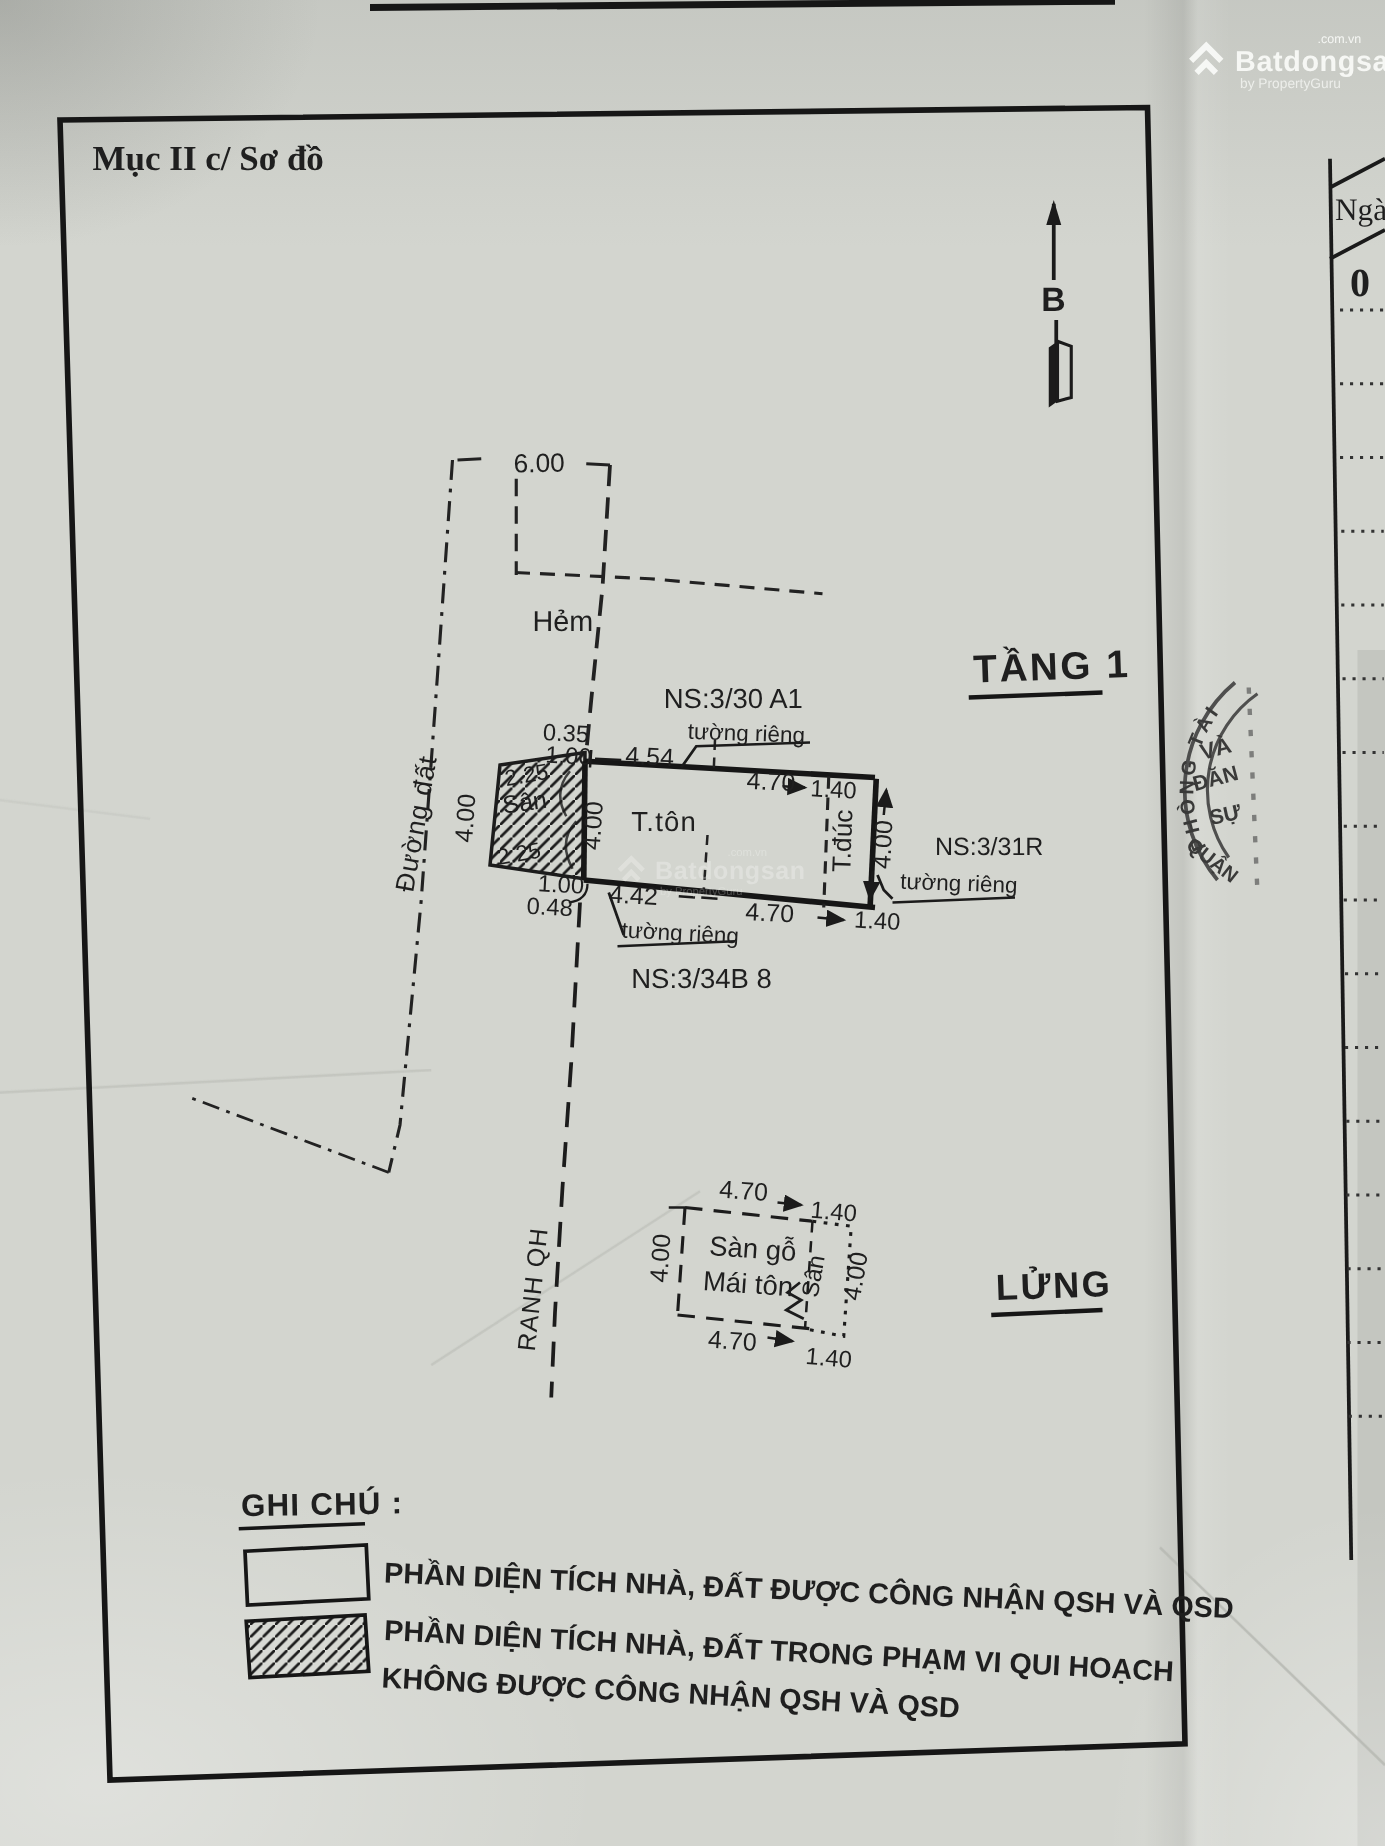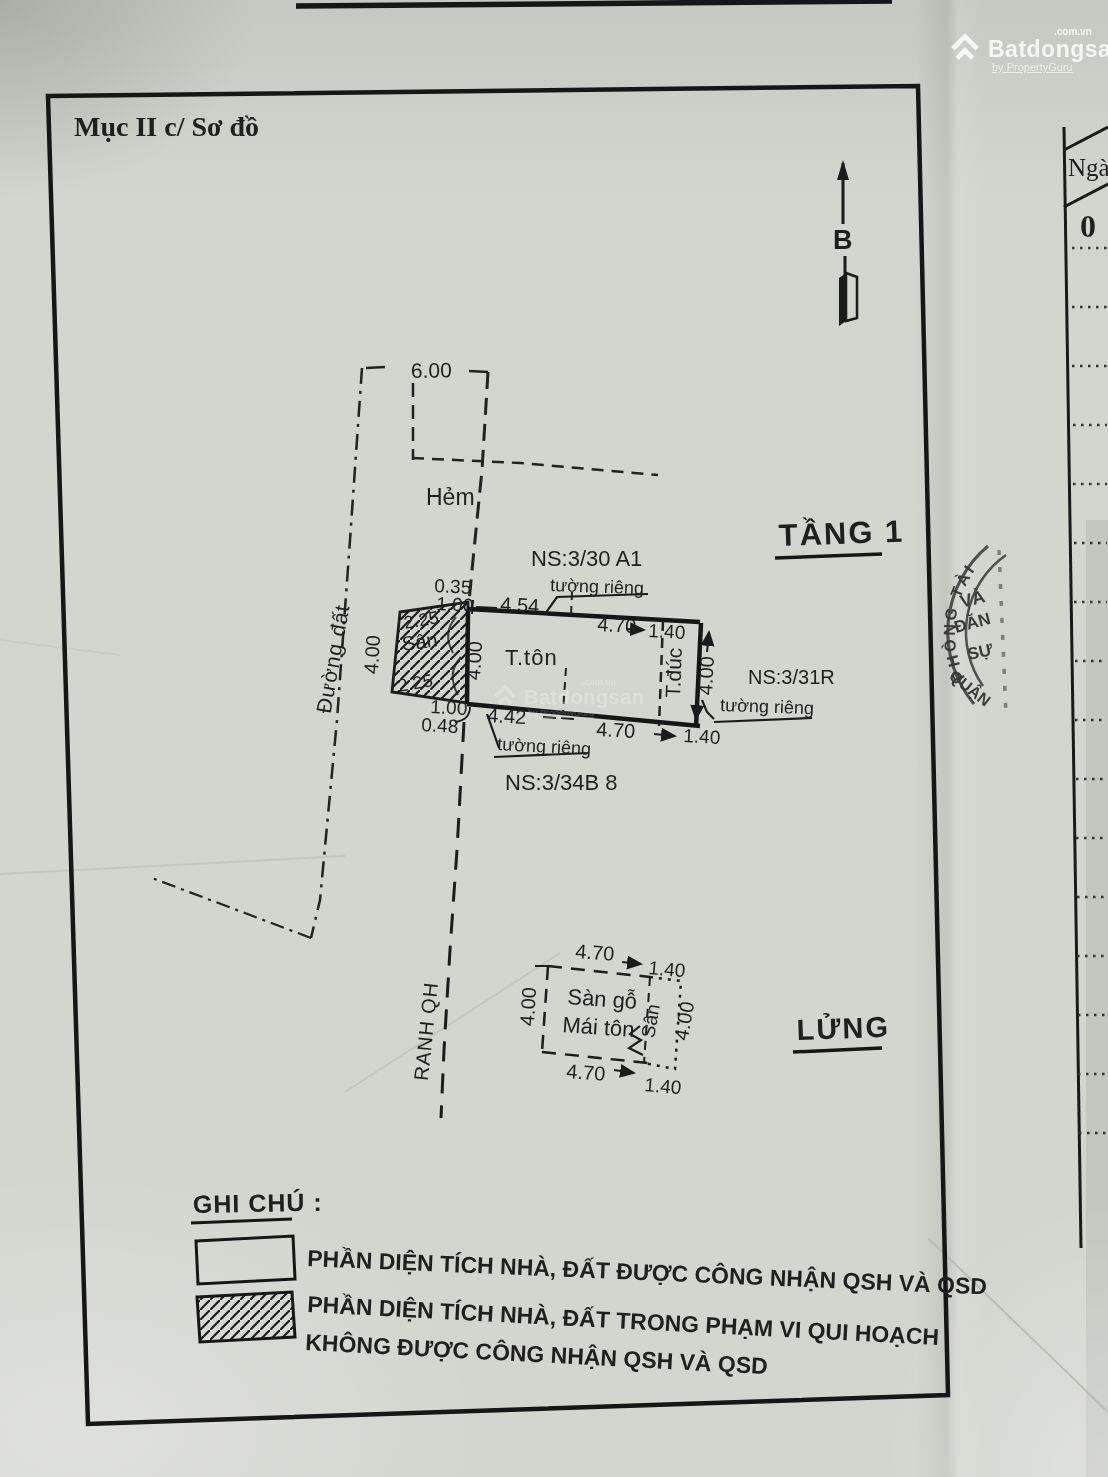--- a/index.html
+++ b/index.html
@@ -17,22 +17,22 @@
     background:linear-gradient(90deg,rgba(0,0,0,0) 0%,rgba(0,0,0,.07) 45%,rgba(255,255,255,.10) 62%,rgba(0,0,0,0) 100%);}
   #sh-right{left:1086px;top:520px;width:22px;height:957px;background:rgba(0,0,0,.07);}
   #sh-bulge{left:0;top:1150px;width:520px;height:327px;
     background:radial-gradient(ellipse at 15% 85%,rgba(255,255,255,.28),rgba(255,255,255,0) 65%);}
   #sh-br{left:880px;top:1200px;width:228px;height:277px;
     background:radial-gradient(ellipse at 100% 100%,rgba(255,255,255,.30),rgba(255,255,255,0) 70%);}
   svg.plan{position:absolute;left:0;top:0;z-index:2;}
   svg.plan text{fill:#1f1f1f;}
   .logo{position:absolute;z-index:5;color:rgba(252,253,250,.88);}
   .logo .name{font-weight:bold;letter-spacing:.5px;}
-  .logo .tld{position:absolute;font-weight:bold;}
-  .logo .by{position:absolute;color:rgba(250,251,248,.72);text-decoration:underline;}
+  .logo .tld{position:absolute;font-weight:normal;}
+  .logo .by{position:absolute;color:rgba(250,251,248,.72);}
   #logo-top{left:946px;top:26px;width:160px;height:46px;}
   #logo-top .name{position:absolute;left:42px;top:10px;font-size:23px;}
   #logo-top .tld{left:108px;top:0px;font-size:10px;}
   #logo-top .by{left:46px;top:35px;font-size:11px;}
   #logo-top svg{position:absolute;left:0;top:2px;}
   #logo-mid{left:490px;top:676px;width:150px;height:42px;opacity:.33;}
   #logo-mid .name{position:absolute;left:34px;top:10px;font-size:20px;}
   #logo-mid .tld{left:92px;top:1px;font-size:9px;}
   #logo-mid .by{left:38px;top:32px;font-size:9px;}
   #logo-mid svg{position:absolute;left:0;top:4px;}

